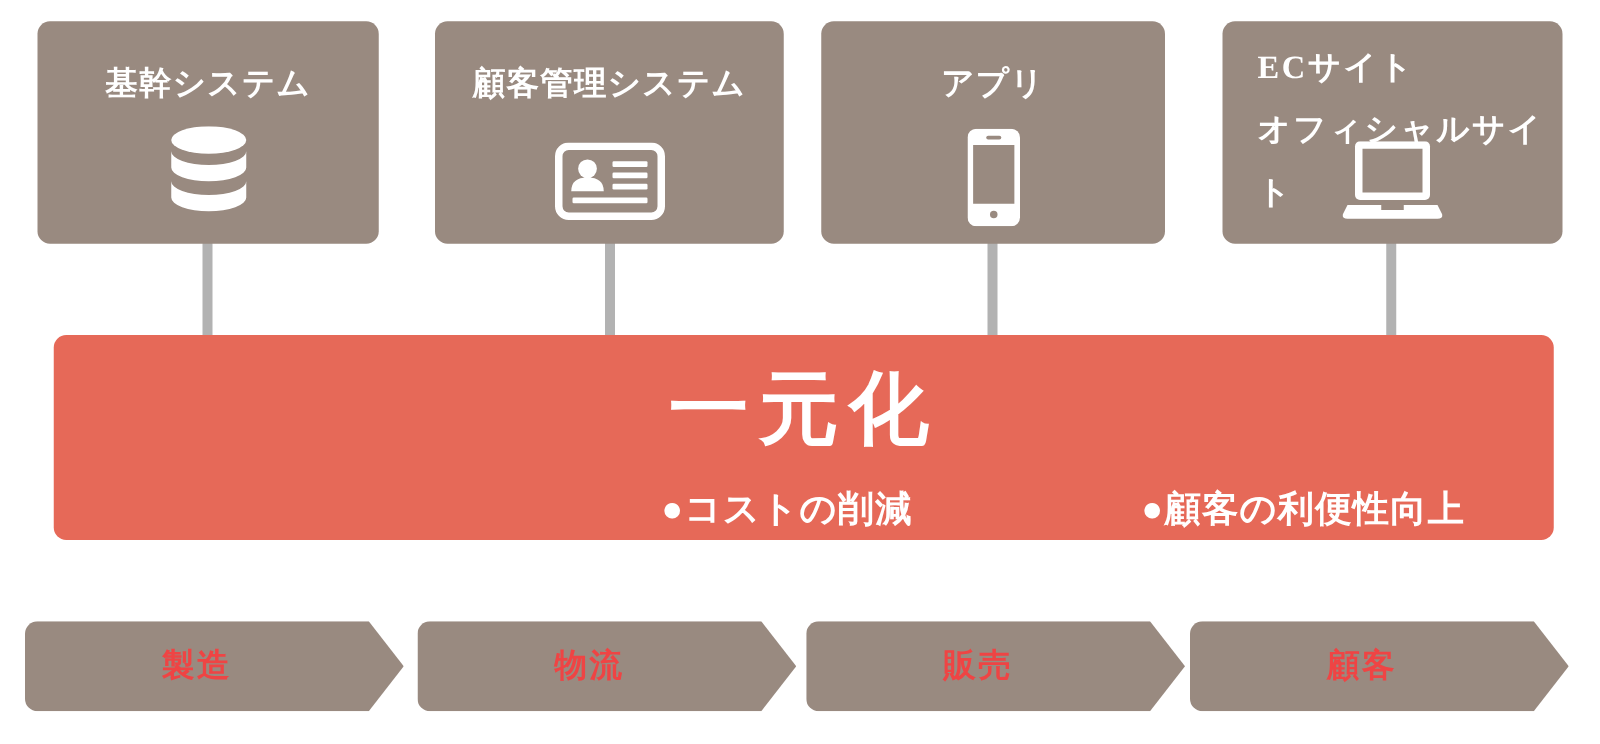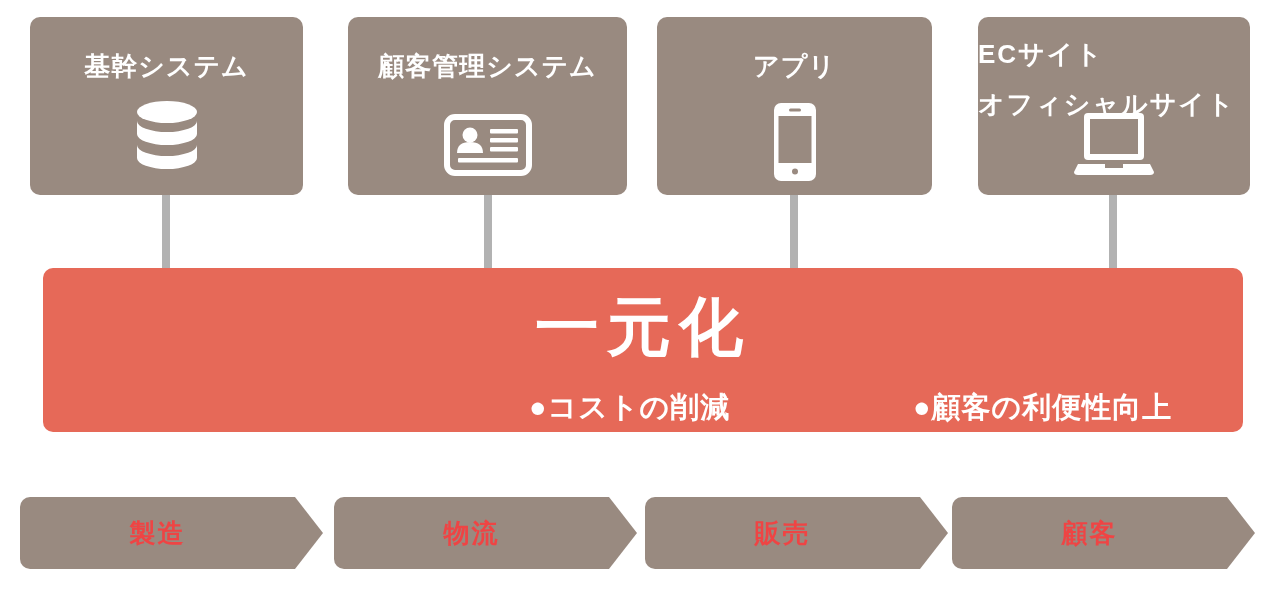--- a/index.html
+++ b/index.html
@@ -5,20 +5,21 @@
   * { margin:0; padding:0; box-sizing:border-box; }
   body {
     font-family: "Liberation Sans", "DejaVu Sans", sans-serif;
     background:#ffffff;
   }
   .canvas {
     position:relative;
     width:1280px; height:595px;
     background:#ffffff;
     overflow:hidden;
+    font-family:Liberation Serif, serif;
   }
   
   .sys-box {
     position:absolute; top:17px; height:178px;
     background:#998a80; border-radius:10px;
     color:#ffffff;
   }
   .sys-box .box-label {
     display:block; margin-top:32px;
     text-align:center;
@@ -26,21 +27,21 @@
     color:#ffffff;
   }
   .sys-icon {
     position:absolute; left:50%; transform:translateX(-50%);
   }
   #box-core { left:30px;  width:273px; }
   #box-crm  { left:348px; width:279px; }
   #box-app  { left:657px; width:275px; }
   #box-ec   { left:978px; width:272px; }
   #box-ec .box-label {
-    text-align:left; margin:0; 
+    text-align:left; margin:0; padding-left:28px;
     line-height:50px; letter-spacing:2px;
   }
   #box-ec .box-label.first { margin-top:12px; }
   #icon-db     { top:84px; }
   #icon-card   { top:97px; }
   #icon-phone  { top:86px; }
   #icon-laptop { top:96px; }
   
   .connector {
     position:absolute; top:190px; height:80px; width:8px;

